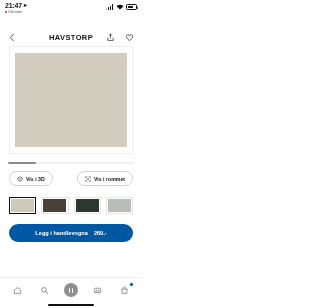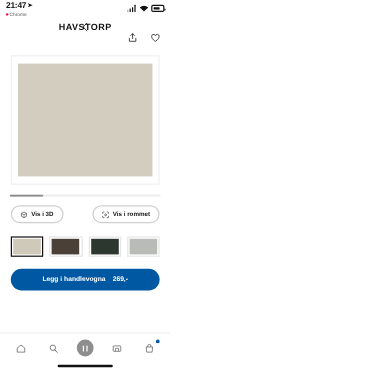--- a/index.html
+++ b/index.html
@@ -33,23 +33,22 @@
   .bars i:nth-child(4){height:5.6px;}
   .batt {
     width:11px; height:6px; border:1px solid #111; border-radius:1.5px;
     position:relative; display:flex; align-items:center; padding:0.7px;
   }
   .batt::after{content:""; position:absolute; right:-2px; top:1.6px; width:1px;height:2.4px;background:#111;border-radius:0 1px 1px 0;}
   .batt span{ display:block; height:100%; background:#111; border-radius:0.5px;}
 
   
   .navbar {
-    height: 24px; display:flex; align-items:center; padding: 0 8px;
+    height: 24px; display:flex; align-items:flex-end; padding: 0 8px;
     position: relative;
-    flex-direction: column;
   }
   .nav-title {
     position:absolute; left:0; right:0; text-align:center;
     font-size: 7.5px; font-weight: 700; letter-spacing: 0.4px; color:#111;
     pointer-events:none;
   }
   .nav-icons { margin-left:auto; display:flex; align-items:center; gap:10px; z-index:2;}
   .icn { display:flex; align-items:center; justify-content:center; }
 
   

